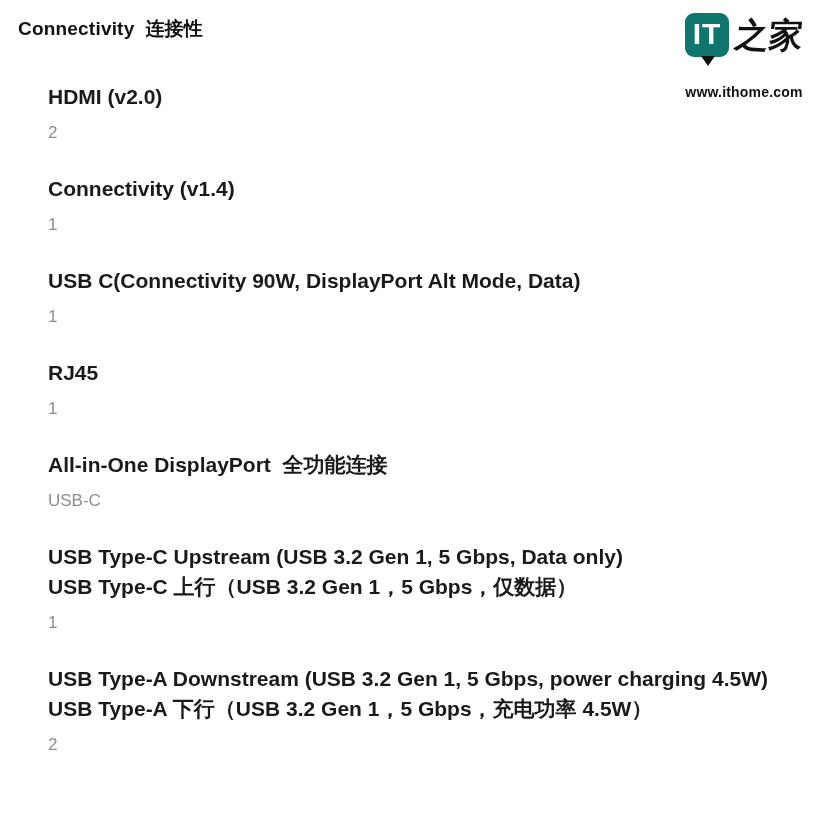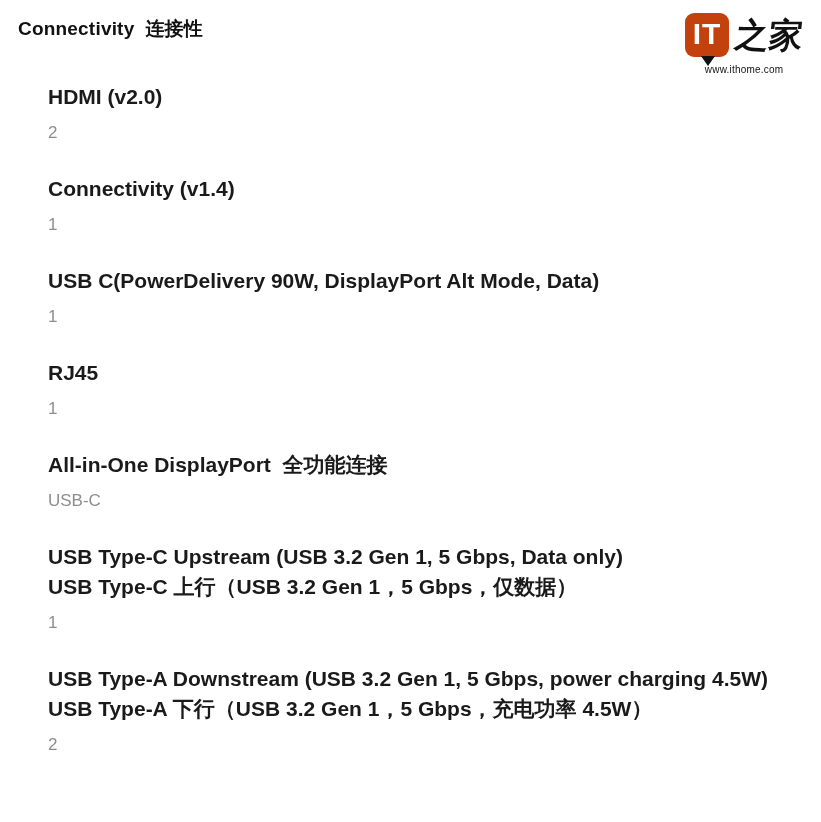--- a/index.html
+++ b/index.html
@@ -49,21 +49,21 @@
   .logo-row {
     display: flex;
     align-items: center;
     justify-content: center;
     gap: 6px;
     height: 50px;
   }
   .it-box {
     position: relative;
     width: 54px; height: 44px;
-    background: #c2410c;
+    background: #0f766e;
     border-radius: 9px;
     display: flex;
     align-items: center;
     justify-content: center;
   }
   .it-box .it-text {
     color: #ffffff;
     font-weight: 700;
     font-size: 30px;
     letter-spacing: 1px;
@@ -81,23 +81,23 @@
   .zhijia {
     font-size: 34px;
     font-weight: 700;
     color: #111111;
     font-family: "DejaVu Serif", "Liberation Serif", serif;
     transform: skewX(-6deg);
     line-height: 1;
     white-space: nowrap;
   }
   .logo-url {
-    margin-top: 4px;
-    font-size: 10px;
-    font-weight: 400;
+    margin-top: 24px;
+    font-size: 14px;
+    font-weight: 700;
     color: #111111;
     letter-spacing: 0.2px;
   }
 </style>
 </head>
 <body>
 
 <div class="page">
 
   <div class="page-title">Connectivity  连接性</div>
@@ -119,21 +119,21 @@
       <div class="spec-label">HDMI (v2.0)</div>
       <div class="spec-value">2</div>
     </div>
 
     <div class="spec-section">
       <div class="spec-label">Connectivity (v1.4)</div>
       <div class="spec-value">1</div>
     </div>
 
     <div class="spec-section">
-      <div class="spec-label">USB C(PowerDelivery 90W, DisplayPort Alt Mode, Data)</div>
+      <div class="spec-label">USB C(Connectivity 90W, DisplayPort Alt Mode, Data)</div>
       <div class="spec-value">1</div>
     </div>
 
     <div class="spec-section">
       <div class="spec-label">RJ45</div>
       <div class="spec-value">1</div>
     </div>
 
     <div class="spec-section">
       <div class="spec-label">All-in-One DisplayPort  全功能连接</div>

